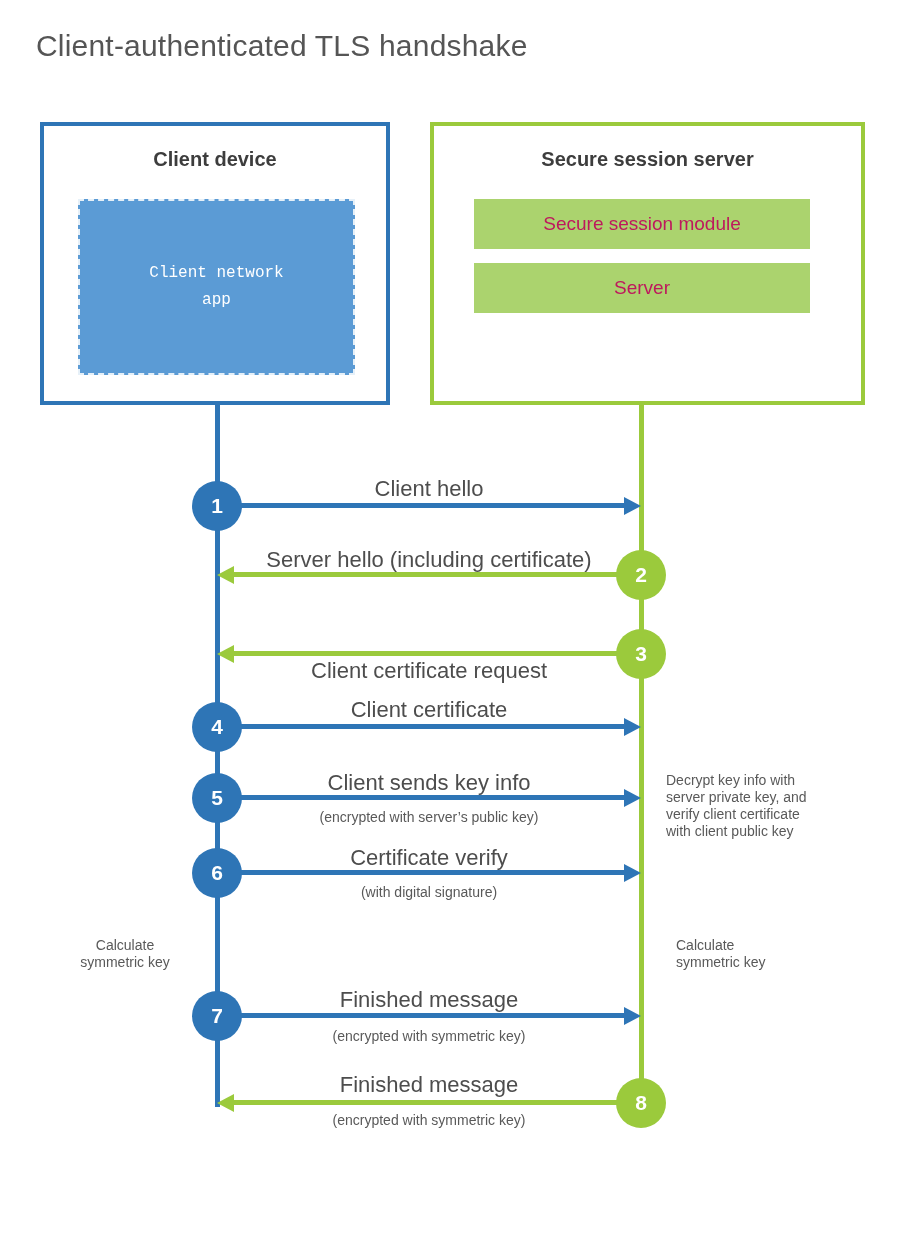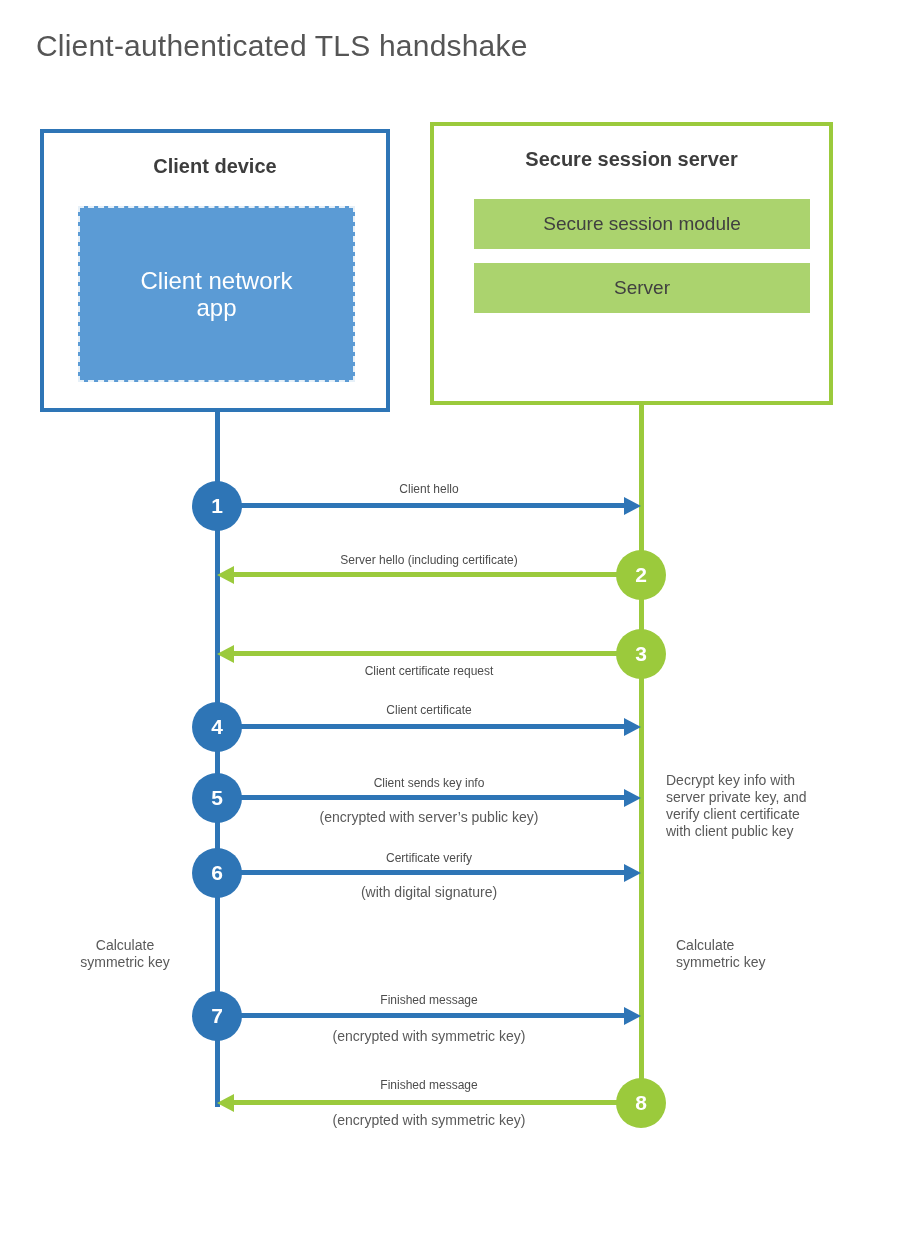--- a/index.html
+++ b/index.html
@@ -5,51 +5,51 @@
   :root{
     --blue:#2e75b6; --blue_fill:#5b9bd5; --green:#9bca3c; --green_fill:#abd36e;
     --text_dark:#3d3d3d; --text_label:#4d4d4d; --text_note:#595959;
   }
   html,body{margin:0;padding:0;background:#ffffff;}
   .canvas{position:relative;width:900px;height:1256px;background:#fff;overflow:hidden;
           font-family:"Liberation Sans","DejaVu Sans",sans-serif;}
   .title{position:absolute;left:36px;top:26px;font-size:30px;font-weight:300;
          letter-spacing:0.2px;color:#555555;line-height:40px;}
   .box{position:absolute;top:122px;height:283px;background:#fff;box-sizing:border-box;}
-  .box.client{left:40px;width:350px;border:4px solid var(--blue);margin-top:7px;}
-  .box.server{left:430px;width:403px;border:4px solid var(--green);padding-left:22px;}
+  .box.client{left:40px;width:350px;border:4px solid var(--blue);}
+  .box.server{left:430px;width:435px;border:4px solid var(--green);padding-left:22px;}
   .box-title{position:absolute;left:0;top:22px;width:100%;text-align:center;
              font-size:20px;font-weight:bold;color:var(--text_dark);}
   .app-rect{position:absolute;left:34px;top:73px;width:277px;height:176px;
             background:var(--blue_fill);border:2px dashed rgba(255,255,255,0.85);
             box-sizing:border-box;display:flex;align-items:center;justify-content:center;}
-  .app-label{color:#fff;font-size:24px;line-height:27px;text-align:center;white-space:pre-line;}
+  .app-label{color:#fff;font-size:16px;line-height:27px;text-align:center;white-space:pre-line;font-family:Liberation Mono, monospace;}
   .bar{position:absolute;left:40px;width:336px;height:50px;background:var(--green_fill);
-       color:#404040;font-size:19px;text-align:center;line-height:50px;}
+       color:#be185d;font-size:19px;text-align:center;line-height:50px;}
   .lifeline{position:absolute;width:5px;}
   .lifeline.blue{background:var(--blue);}
   .lifeline.green{background:var(--green);}
   .circle{position:absolute;width:50px;height:50px;border-radius:50%;
           display:flex;align-items:center;justify-content:center;z-index:3;}
   .circle.blue{background:var(--blue);}
   .circle.green{background:var(--green);}
   .circle span{color:#fff;font-size:21px;font-weight:bold;}
   .arrow{position:absolute;height:18px;z-index:2;}
   .arrow .shaft{position:absolute;top:6px;height:5px;display:block;}
   .arrow.right .shaft{left:0;right:12px;}
   .arrow.left  .shaft{left:12px;right:0;}
   .arrow .head{position:absolute;top:0;width:0;height:0;display:block;
                border-top:9px solid transparent;border-bottom:9px solid transparent;}
   .arrow.right .head{right:0;border-left:17px solid;}
   .arrow.left  .head{left:0;border-right:17px solid;}
   .arrow.blue .shaft{background:var(--blue);}
   .arrow.blue.right .head{border-left-color:var(--blue);}
   .arrow.green .shaft{background:var(--green);}
   .arrow.green.left .head{border-right-color:var(--green);}
-  .msg{position:absolute;font-size:12px;line-height:22px;color:var(--text_label);
+  .msg{position:absolute;font-size:22px;line-height:22px;color:var(--text_label);
        text-align:center;}
   .sub{position:absolute;font-size:14px;line-height:18px;color:var(--text_note);
        text-align:center;}
   .note{position:absolute;font-size:14px;line-height:17px;color:var(--text_note);
         white-space:pre-line;}
   .note.center{text-align:center;}
 </style>
 </head>
 <body>
 

